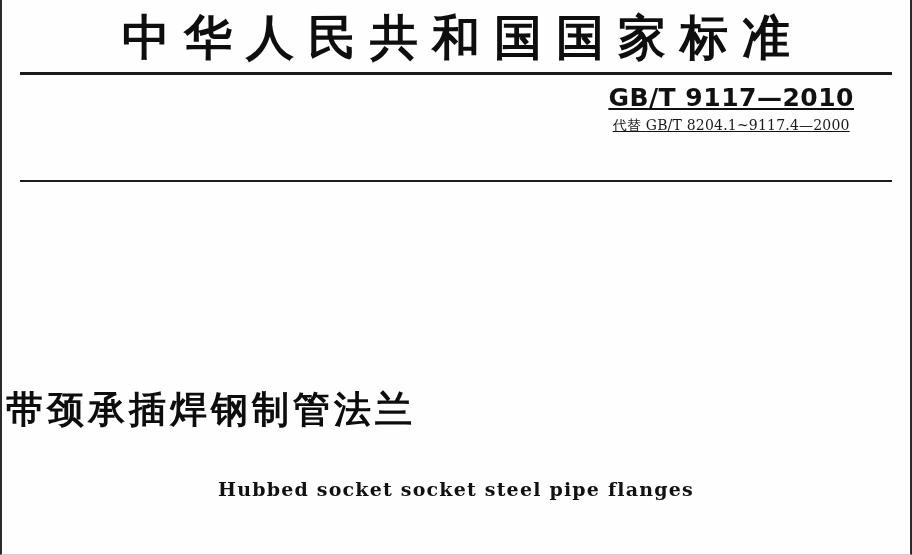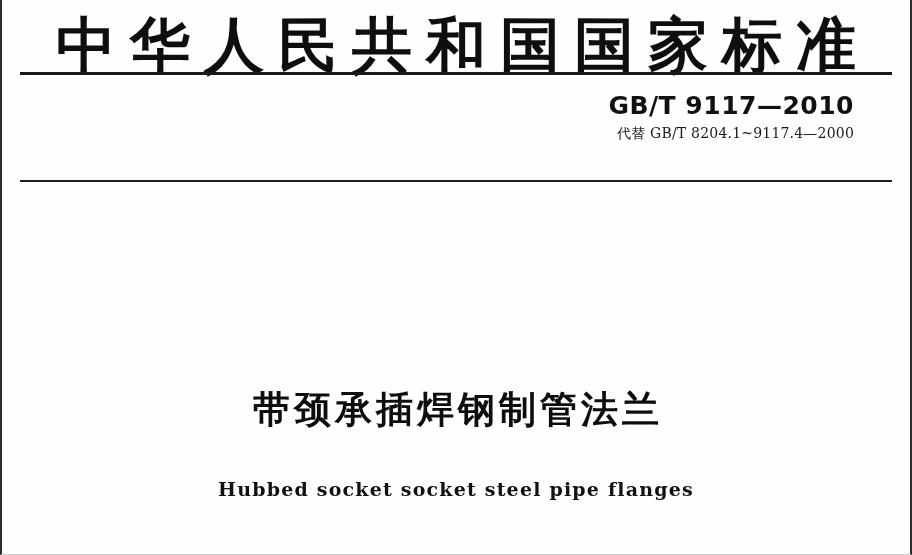--- a/index.html
+++ b/index.html
@@ -27,42 +27,43 @@
 
   
   .gb-header {
     position: absolute;
     top: 6px;
     left: 0;
     right: 0;
     text-align: center;
     font-family: "DejaVu Sans", sans-serif;
     font-weight: bold;
-    font-size: 60px;
+    font-size: 48px;
     letter-spacing: 14px;
     text-indent: 14px;
     color: #0e0e0e;
     white-space: nowrap;
   }
 
   .rule-top {
     position: absolute;
     top: 72px;
     left: 18px;
     right: 18px;
     height: 3px;
     background: #1a1a1a;
   }
 
   
   .std-block {
     position: absolute;
-    top: 92px;
+    top: 84px;
     right: 56px;
-    text-align: right;
+    text-align: center;
+    text-decoration: underline;
   }
   .std-no {
     font-family: "DejaVu Sans", sans-serif;
     font-weight: bold;
     font-size: 25px;
     letter-spacing: 0.5px;
     color: #111111;
     line-height: 1.15;
   }
   .std-replaces {
@@ -84,21 +85,21 @@
     height: 2px;
     background: #1d1d1d;
   }
 
   
   .title-cn {
     position: absolute;
     top: 385px;
     left: 0;
     right: 0;
-    text-align: center;
+    text-align: left;
     font-family: "DejaVu Sans", sans-serif;
     font-weight: bold;
     font-size: 37px;
     letter-spacing: 4px;
     text-indent: 4px;
     color: #0d0d0d;
     white-space: nowrap;
   }
   .title-en {
     position: absolute;

